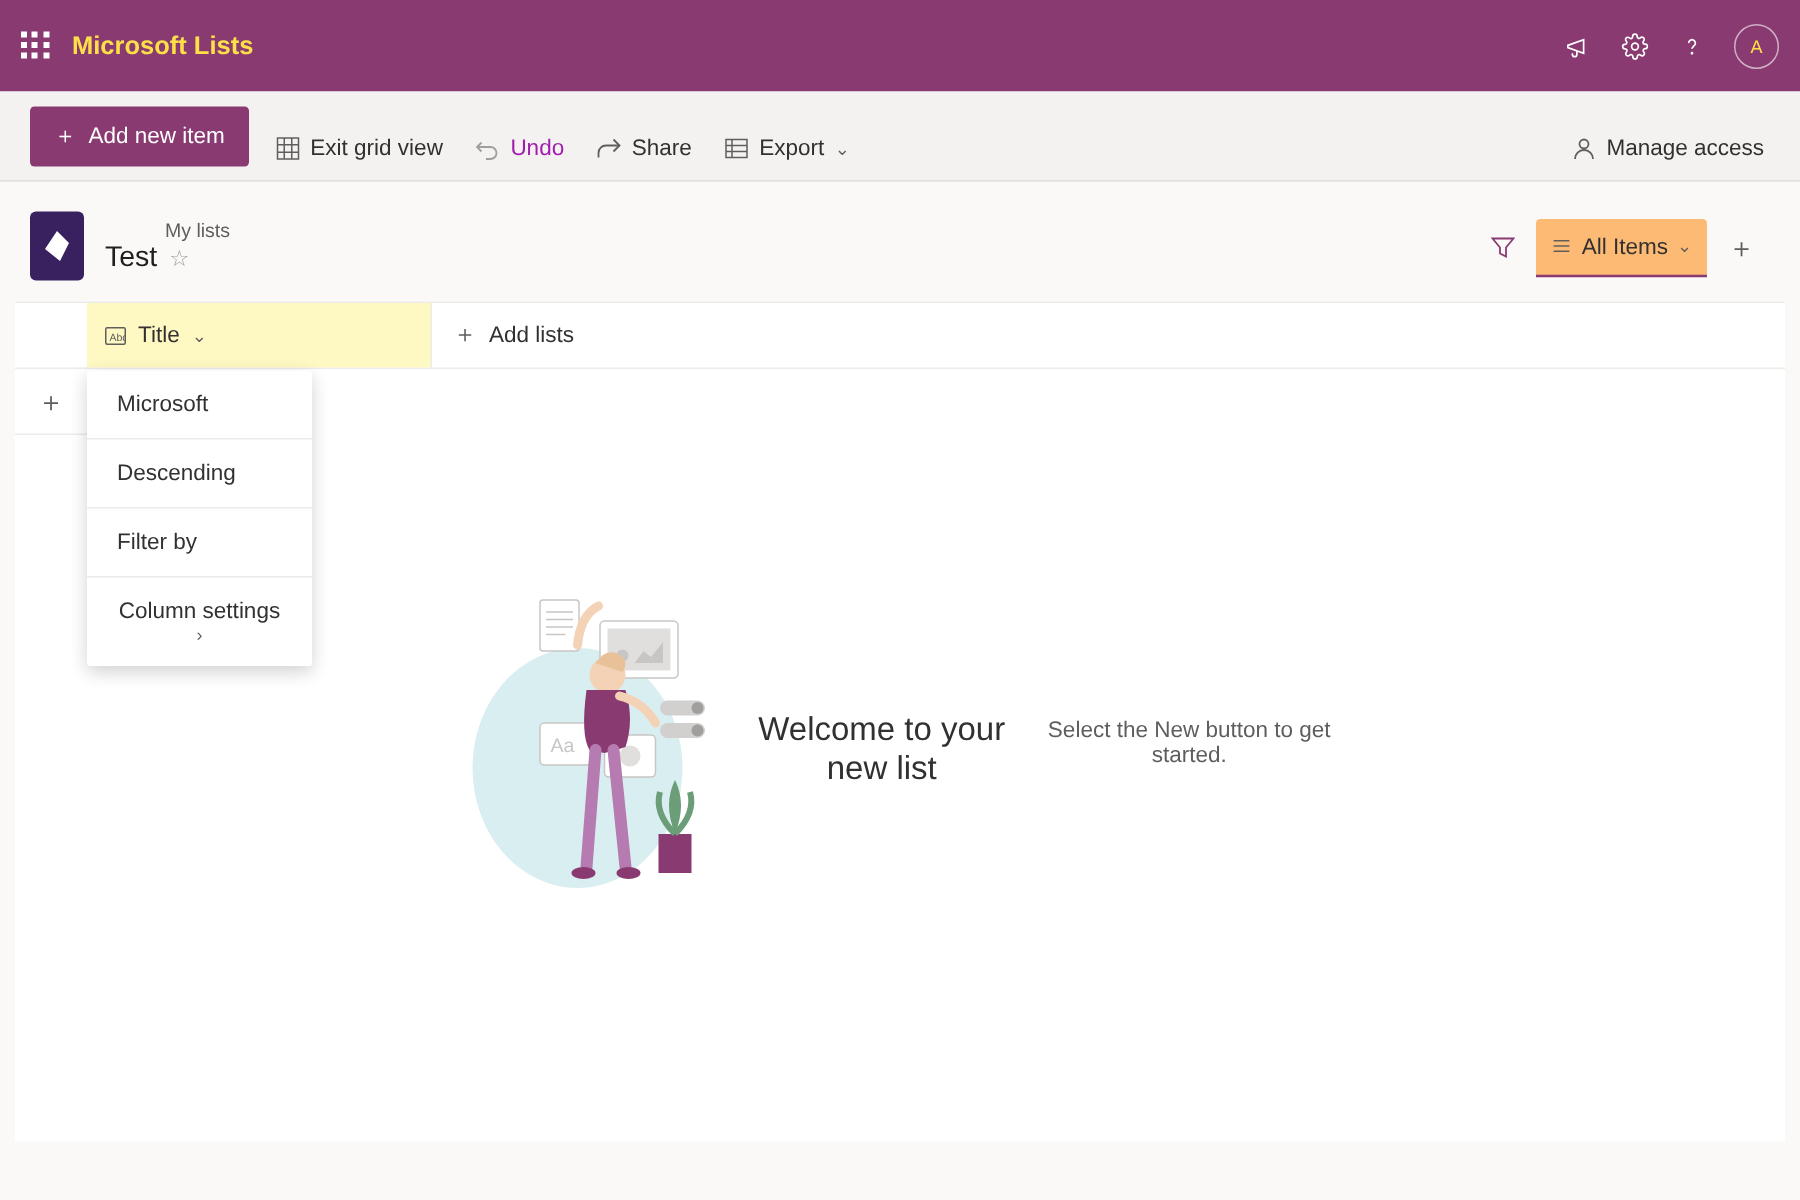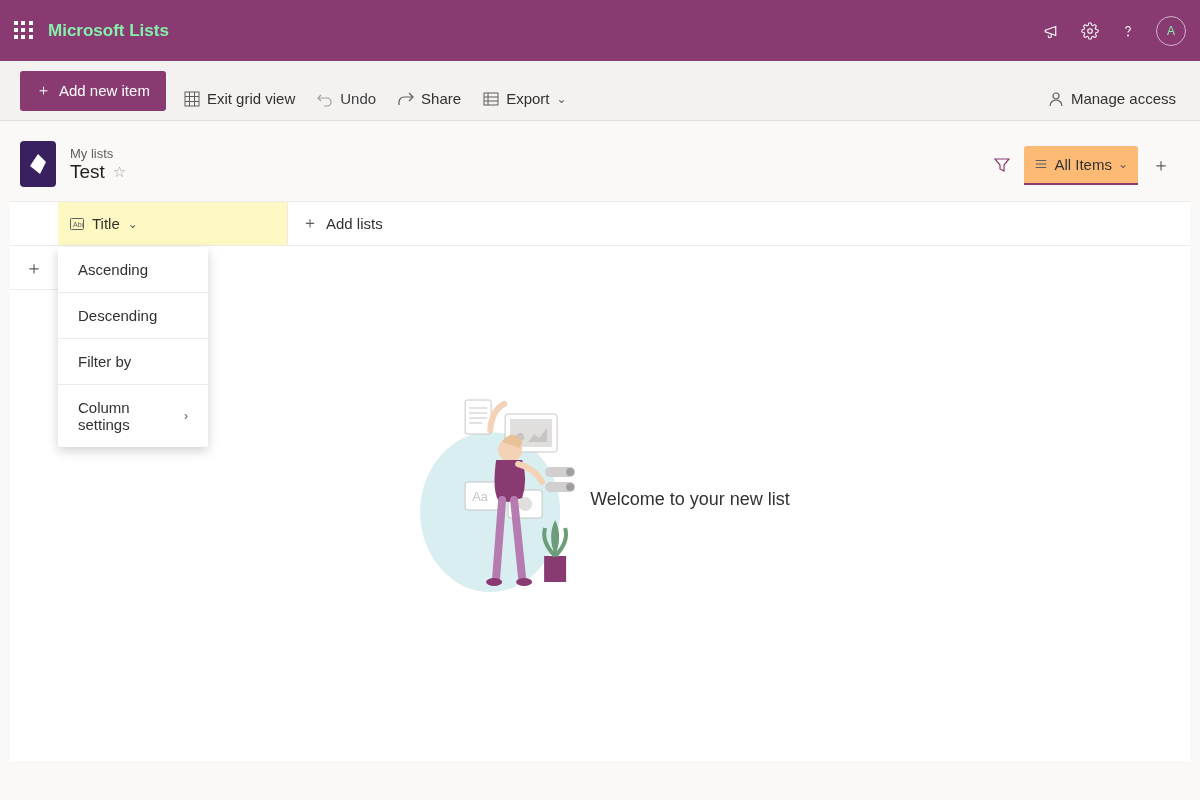--- a/index.html
+++ b/index.html
@@ -1,20 +1,20 @@
 <!DOCTYPE html>
 <html><head>
 <meta charset="utf-8">
 <style>
 * { box-sizing: border-box; margin: 0; padding: 0; font-family: "Segoe UI", -apple-system, sans-serif; }
 body { width: 1200px; height: 800px; background: #faf9f8; overflow: hidden; position: relative; }
 
 .header {
   height: 61px; background: #893a71; display: flex; align-items: center;
-  padding: 0 14px; color: #86efac; justify-content: space-between;
+  padding: 0 14px; color: #fde047; justify-content: space-between;
 }
 .header-left { display: flex; align-items: center; gap: 14px; }
 .waffle { width: 20px; height: 20px; display: grid; grid-template-columns: repeat(3,1fr); grid-template-rows: repeat(3,1fr); gap: 2px; cursor: pointer; }
 .waffle span { background: #fff; width: 4px; height: 4px; }
 .app-title { font-size: 17px; font-weight: 600; }
 .header-right { display: flex; align-items: center; gap: 18px; }
 .header-icon { width: 20px; height: 20px; cursor: pointer; display: flex; align-items: center; justify-content: center; }
 .avatar { width: 30px; height: 30px; border: 1px solid rgba(255,255,255,0.6); border-radius: 50%; display: flex; align-items: center; justify-content: center; font-size: 12px; cursor: pointer; }
 
 .toolbar {
@@ -23,33 +23,33 @@
 }
 .toolbar-left { display: flex; align-items: center; gap: 14px; }
 .btn-primary {
   background: #893a71; color: #fff; border: none; height: 40px; padding: 0 16px;
   border-radius: 3px; font-size: 15px; display: flex; align-items: center; gap: 8px; cursor: pointer;
 }
 .toolbar-btn {
   background: transparent; border: none; color: #323130; font-size: 15px;
   display: flex; align-items: center; gap: 7px; cursor: pointer; padding: 6px 4px; margin-top: 16px;
 }
-.toolbar-btn.disabled { color: #404040; }
+.toolbar-btn.disabled { color: #a21caf; }
 .toolbar-right { display: flex; align-items: center; }
 
 .list-header {
   padding: 20px 20px 14px 20px; display: flex; align-items: flex-end; justify-content: space-between;
 }
 .list-info { display: flex; align-items: center; gap: 14px; }
 .list-icon {
   width: 36px; height: 46px; background: #38215e; border-radius: 4px;
   display: flex; align-items: center; justify-content: center; color: #fff;
 }
 .list-text { display: flex; flex-direction: column; }
-.breadcrumb { font-size: 13px; color: #605e5c; }
+.breadcrumb { font-size: 13px; color: #605e5c; margin-left: 40px; }
 .list-name { font-size: 19px; color: #201f1e; display: flex; align-items: center; gap: 8px; }
 .star { color: #a19f9d; font-size: 15px; cursor: pointer; }
 .view-controls { display: flex; align-items: center; gap: 4px; }
 .view-btn { background: transparent; border: none; padding: 10px 10px; cursor: pointer; color: #605e5c; display: flex; align-items: center; gap: 6px; font-size: 15px; }
 .view-btn.active { background: #fdba74; border-bottom: 2px solid #893a71; color: #323130; border-radius: 3px 3px 0 0; }
 
 .grid-area { background: #fff; margin: 0 10px; border-top: 1px solid #edebe9; min-height: 560px; position: relative; }
 .column-headers { display: flex; border-bottom: 1px solid #edebe9; height: 44px; }
 .col-selector { width: 48px; }
 .col-header {
@@ -65,28 +65,28 @@
 .add-row-btn { width: 48px; height: 44px; display: flex; align-items: center; justify-content: center; color: #605e5c; font-size: 18px; cursor: pointer; border-bottom: 1px solid #edebe9; }
 
 .dropdown {
   position: absolute; top: 45px; left: 48px; width: 150px; background: #fff;
   box-shadow: 0 4px 12px rgba(0,0,0,0.18); border-radius: 2px; z-index: 10;
 }
 .dropdown-item {
   padding: 14px 20px; font-size: 15px; color: #323130; cursor: pointer;
   border-bottom: 1px solid #edebe9; display: flex; align-items: center; justify-content: space-between;
 }
-.dropdown-item:last-child { border-bottom: none; }
+.dropdown-item:last-child { border-bottom: none; flex-direction: column; }
 .chev { color: #605e5c; font-size: 12px; }
 
 .empty-state {
   position: absolute; left: 50%; top: 180px; transform: translateX(-50%);
   display: flex; align-items: center; text-align: center;
 }
-.empty-title { font-size: 18px; color: #323130; margin-top: 14px; }
+.empty-title { font-size: 22px; color: #323130; margin-top: 14px; }
 .empty-sub { font-size: 15px; color: #605e5c; margin-top: 6px; }
 .illus { width: 180px; height: 220px; position: relative; }
 
 svg { display: block; }
 </style>
 </head>
 <body>
 
 <div class="header">
   <div class="header-left">
@@ -232,21 +232,21 @@
       <span>Add lists</span>
     </button>
   </div>
 
   <div class="row-area">
     <div class="add-row-btn">＋</div>
   </div>
 
   <div class="dropdown">
     <div class="dropdown-item">
-      <span>Ascending</span>
+      <span>Microsoft</span>
     </div>
     <div class="dropdown-item">
       <span>Descending</span>
     </div>
     <div class="dropdown-item">
       <span>Filter by</span>
     </div>
     <div class="dropdown-item">
       <span>Column settings</span>
       <span class="chev">›</span>
@@ -289,14 +289,15 @@
         <ellipse cx="84" cy="200" rx="8" ry="4" fill="#893a71"></ellipse>
         <ellipse cx="114" cy="200" rx="8" ry="4" fill="#893a71"></ellipse>
 
         <rect x="134" y="174" width="22" height="26" fill="#893a71"></rect>
         <path d="M145 174 q-8-20 0-36 q8 16 0 36" fill="#6b9e78"></path>
         <path d="M145 174 q-14-14-10-28" stroke="#6b9e78" stroke-width="4" fill="none"></path>
         <path d="M145 174 q14-14 10-28" stroke="#6b9e78" stroke-width="4" fill="none"></path>
       </svg>
     </div>
     <div class="empty-title">Welcome to your new list</div>
+    <div class="empty-sub">Select the New button to get started.</div>
   </div>
 </div>
 
 </body></html>

